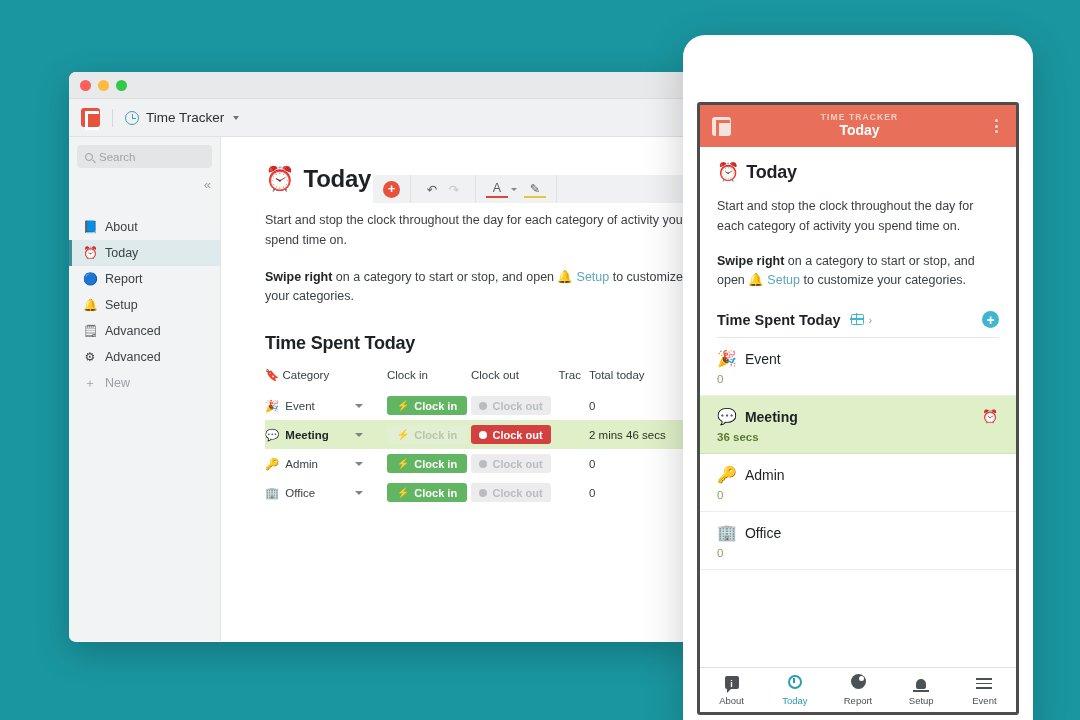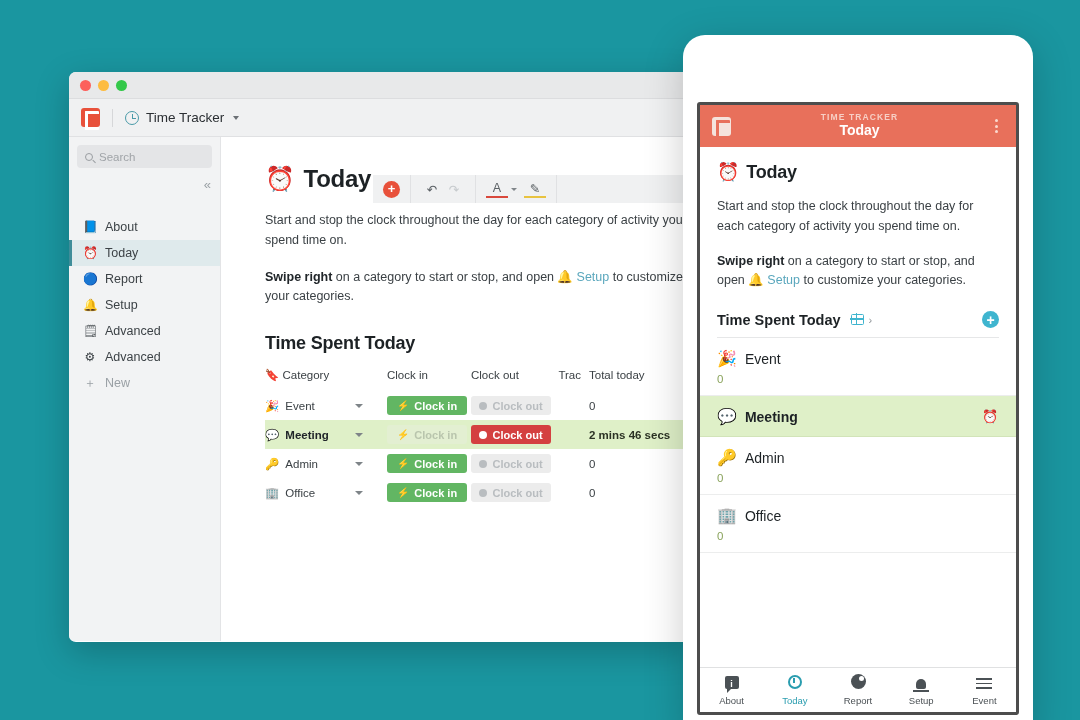--- a/index.html
+++ b/index.html
@@ -114,21 +114,21 @@
     display:inline-flex; align-items:center; justify-content:center; gap:5px;
     height:19px; width:80px; border-radius:3px; font-size:11px; font-weight:bold;
   }
   .btn.green { background:#62b663; color:#fff; }
   .btn.gray  { background:#ececec; color:#b9bdc0; }
   .btn.gray-lite { background:#e3efd2; color:#b9c5ad; }
   .btn.red   { background:#d44040; color:#fff; }
   .bolt { font-size:10px; }
   .circ { width:8px;height:8px;border-radius:50%;background:currentColor;display:inline-block; }
   .total { color:#7f9b52; font-size:11.5px; }
-  tr.hl .total { color:#2b3224; font-weight:bold; }
+  tr.hl .total { color:#2b3224; font-weight:normal; }
   .tb-wrap {
     position: absolute; left: 0; right: 0; top: 66px; height: 0;
   }
   .tb {
     position:absolute; left:152px; top:-28px; height:28px; width:470px;
     display:flex; align-items:center; gap:0; background:#f0f1f2;
   }
   .tb-group { display:flex; align-items:center; height:28px; padding: 0 10px; border-right:1px solid #e0e1e3; }
   .tb-btn {
     width:22px; height:22px; display:flex;align-items:center;justify-content:center;
@@ -470,20 +470,21 @@
           </div>
           <div class="m-item-sub">0</div>
         </div>
 
         <div class="m-item hl">
           <div class="m-item-top">
             <span>💬</span>
             <span class="m-item-name">Meeting</span>
             <span class="m-item-right">⏰</span>
           </div>
+          <div class="m-item-sub">36 secs</div>
         </div>
 
         <div class="m-item">
           <div class="m-item-top">
             <span>🔑</span>
             <span class="m-item-name">Admin</span>
           </div>
           <div class="m-item-sub">0</div>
         </div>
 

